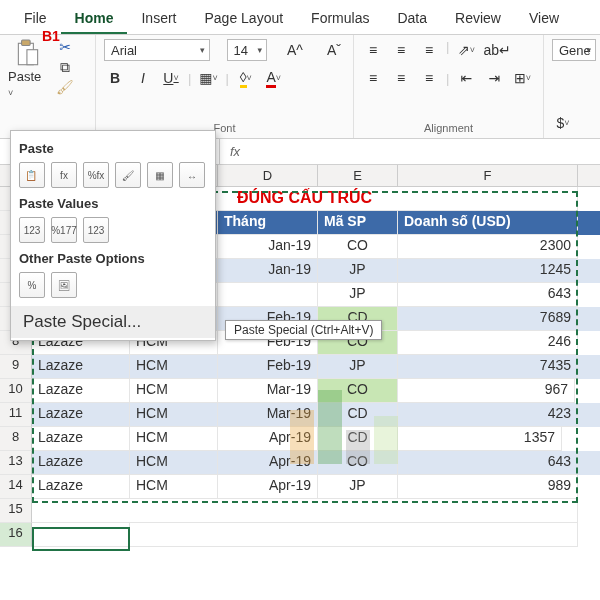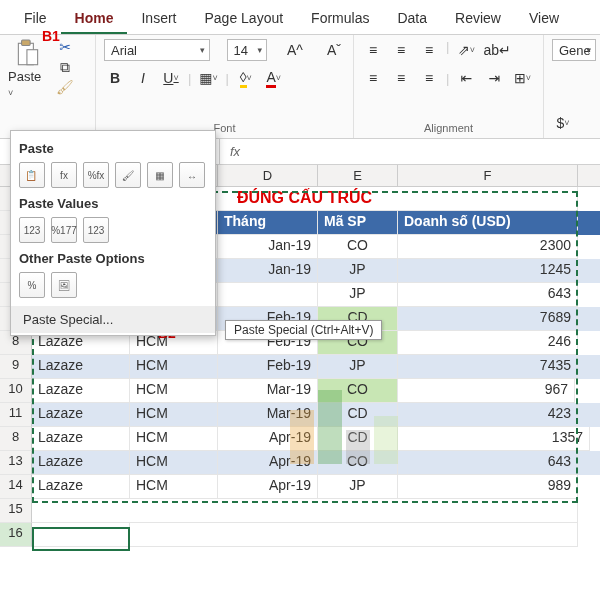--- a/index.html
+++ b/index.html
@@ -1,20 +1,20 @@
 <!DOCTYPE html>
 <html><head>
 <meta charset="utf-8">
 <style>
 * { box-sizing: border-box; margin: 0; padding: 0; font-family: "Segoe UI", Arial, sans-serif; }
 body { background: #fff; width: 600px; height: 600px; overflow: hidden; position: relative; font-size: 13px; color: #333; }
 
 .tabbar { display: flex; gap: 0; padding: 4px 10px 0; border-bottom: 1px solid #d0d0d0; font-size: 14px; }
 .tab { padding: 6px 14px; cursor: pointer; }
-.tab.active { color: #7f1d1d; border-bottom: 2px solid #217346; font-weight: 600; text-align: right; }
+.tab.active { color: #14532d; border-bottom: 2px solid #217346; font-weight: 600; text-align: right; }
 .callout { color: #d00; font-weight: bold; position: absolute; font-size: 14px; }
 .cb1 { top: 28px; left: 42px; }
 .cb2 { top: 325px; left: 158px; }
 
 .ribbon { display: flex; border-bottom: 1px solid #d0d0d0; height: 104px; background: #fafafa; }
 .group { border-right: 1px solid #e0e0e0; padding: 4px 8px; display: flex; flex-direction: column; justify-content: space-between; }
 .group-body { display: flex; align-items: flex-start; gap: 6px; }
 .group-label { font-size: 11px; color: #666; text-align: center; margin-top: 2px; }
 .big-btn { display: flex; flex-direction: column; align-items: center; width: 40px; cursor: pointer; }
 .mini-stack { display: flex; flex-direction: column; gap: 4px; margin-left: 3px; }
@@ -41,21 +41,21 @@
 .num { text-align: right; }
 .ctr { text-align: center; }
 .sel-outline { position: absolute; border: 2px dashed #217346; pointer-events: none; }
 .active-cell { position: absolute; border: 2px solid #217346; pointer-events: none; }
 
 
 .paste-menu { position: absolute; top: 130px; left: 10px; width: 206px; background: #fff; border: 1px solid #bbb; box-shadow: 2px 3px 8px rgba(0,0,0,.25); padding: 6px 8px 2px; z-index: 50; }
 .pm-title { font-weight: bold; font-size: 13px; margin: 4px 0 6px; }
 .pm-row { display: flex; gap: 6px; margin-bottom: 8px; }
 .pm-ico { width: 26px; height: 26px; border: 1px solid #aaa; border-radius: 2px; display: flex; align-items: center; justify-content: center; cursor: pointer; font-size: 10px; color: #555; background: linear-gradient(#fff,#f2f2f2);}
-.pm-footer { background: #eee; margin: 0 -8px; padding: 6px 12px; font-size: 13px; cursor: pointer; }
+.pm-footer { background: #eee; margin: 0 -8px; padding: 6px 12px; font-size: 17px; cursor: pointer; }
 .tooltip { position: absolute; top: 320px; left: 225px; background: #fff; border: 1px solid #999; padding: 2px 8px; font-size: 12px; box-shadow: 1px 1px 3px rgba(0,0,0,.2); z-index: 60; }
 .hl-green { background: #c8e6b4; }
 .watermark { position: absolute; top: 390px; left: 290px; opacity: .35; display:flex; gap:4px; align-items:flex-end; z-index: 5;}
 .wb { width: 24px; background: #e9a43b; }
 .wb2 { background: #4ba046; } .wb3 { background: #a0a0a0; } .wb4 { background: #bfe09a; }
 
 svg.clip { width: 26px; height: 30px; }
 </style>
 </head>
 <body>
@@ -246,21 +246,21 @@
         <div class="cell num" style="width:100px">Mar-19</div>
         <div class="cell ctr " style="width:80px">CD</div>
         <div class="cell num" style="width:180px">423</div>
       </div>
       <div class="grid-row ">
         <div class="rowhdr">8</div>
         <div class="cell" style="width:98px">Lazaze</div>
         <div class="cell" style="width:88px">HCM</div>
         <div class="cell num" style="width:100px">Apr-19</div>
         <div class="cell ctr " style="width:80px">CD</div>
-        <div class="cell num" style="width:192px">1357</div>
+        <div class="cell num" style="width:164px">1357</div>
       </div>
       <div class="grid-row banded">
         <div class="rowhdr">13</div>
         <div class="cell" style="width:98px">Lazaze</div>
         <div class="cell" style="width:88px">HCM</div>
         <div class="cell num" style="width:100px">Apr-19</div>
         <div class="cell ctr " style="width:80px">CO</div>
         <div class="cell num" style="width:180px">643</div>
       </div>
       <div class="grid-row ">

